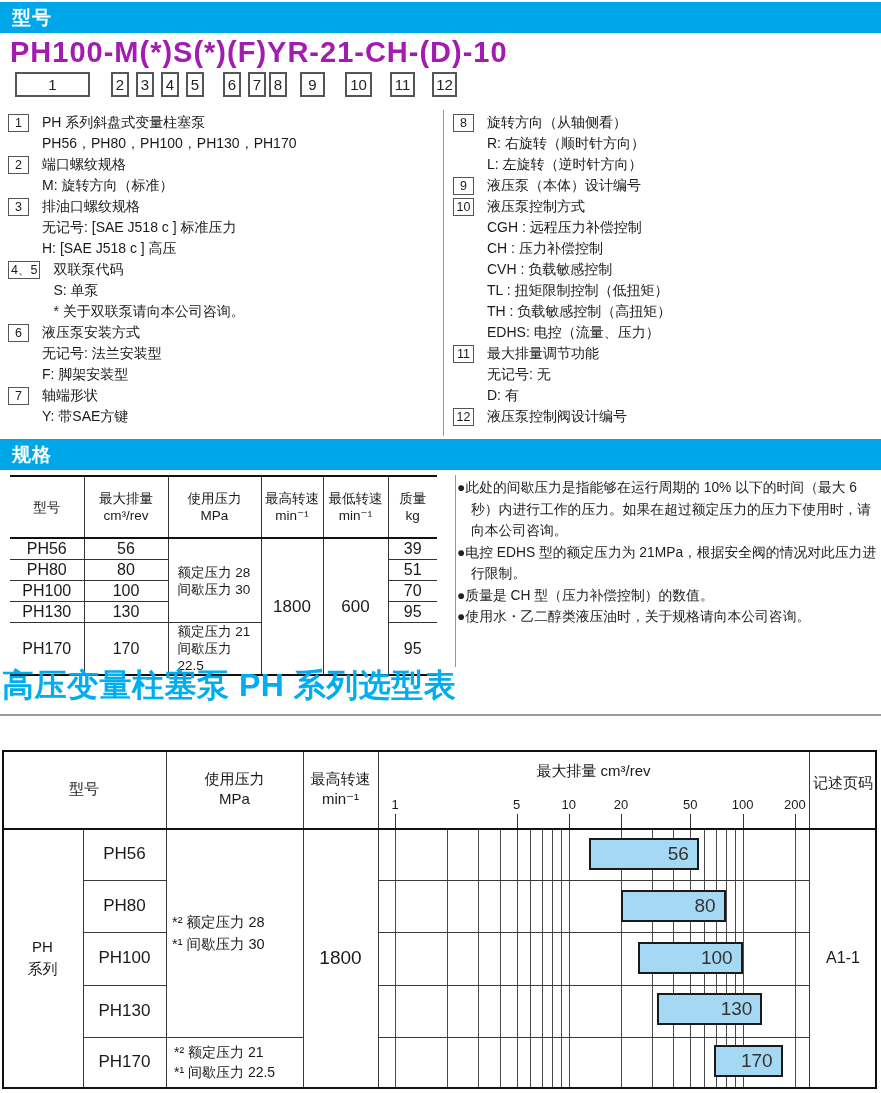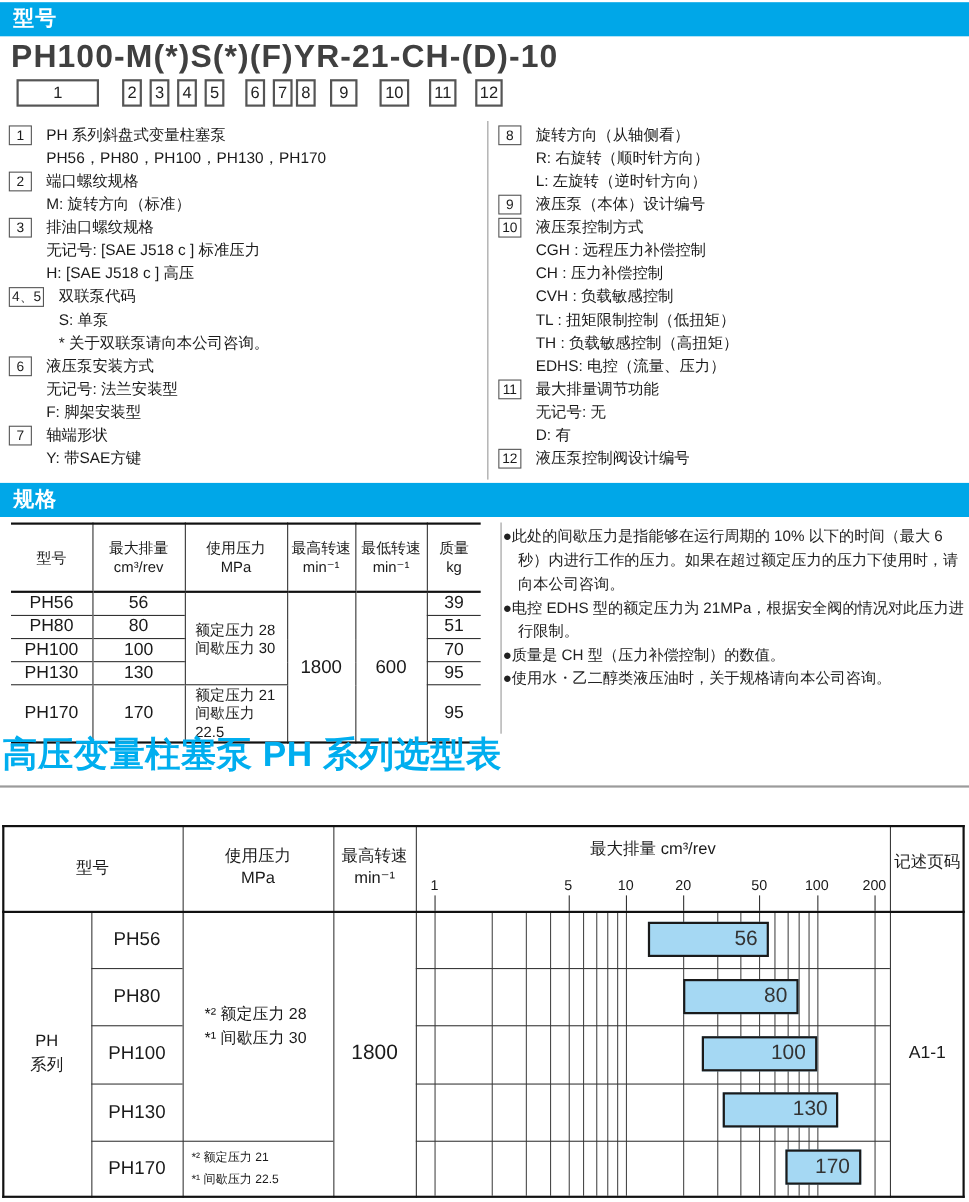--- a/index.html
+++ b/index.html
@@ -8,21 +8,21 @@
 
   
   .section-bar { position:absolute; left:0; width:881px; height:31px; background:#00A7E8;
                  color:#fff; font-size:19px; font-weight:bold; line-height:31px;
                  padding-left:12px; box-sizing:border-box; letter-spacing:1px; }
   #bar-model { top:2px; }
   #bar-spec  { top:439px; }
 
   
   .model-code { position:absolute; left:10px; top:36px; font-size:29px; font-weight:bold;
-                letter-spacing:1px; color:#404040; }
+                letter-spacing:1px; color:#a21caf; }
 
   
   .code-box-row { position:absolute; left:0; top:72px; width:881px; height:27px; }
   .code-box { position:absolute; top:0; height:25px; border:2px solid #555; box-sizing:border-box;
               display:flex; align-items:center; justify-content:center; font-size:15px; color:#222; }
 
   
   .legend { position:absolute; left:0; top:110px; width:881px; height:326px; display:flex; }
   .legend-col { box-sizing:border-box; padding:2px 0 0 8px; }
   .legend-col.left  { width:443px; }
@@ -67,22 +67,22 @@
   .cell { position:absolute; display:flex; align-items:center; justify-content:center;
           white-space:pre-line; text-align:center; box-sizing:border-box; }
   .c-h-model    { left:0;   top:0;  width:164px; height:78px; font-size:15px; }
   .c-h-pressure { left:164px; top:0; width:137px; height:78px; font-size:15px; line-height:20px; }
   .c-h-speed    { left:301px; top:0; width:75px;  height:78px; font-size:15px; line-height:20px; }
   .c-h-page     { left:807px; top:0; width:68px;  height:66px; font-size:15px; }
   .c-group      { left:0;   top:78px; width:81px; height:259px; font-size:15px; line-height:22px; }
   .c-model      { left:81px; width:83px; height:52px; font-size:17px; }
   .c-m0 { top:78px; }  .c-m1 { top:130px; } .c-m2 { top:182px; } .c-m3 { top:235px; } .c-m4 { top:287px; height:50px; }
   .c-pressure-top    { left:164px; top:78px;  width:137px; height:209px; font-size:14.5px; line-height:22px;
-                       justify-content:flex-start; text-align:left; padding-left:20px; }
-  .c-pressure-bottom { left:164px; top:287px; width:137px; height:50px; font-size:11px; line-height:20px;
+                       justify-content:flex-start; text-align:left; padding-left:6px; }
+  .c-pressure-bottom { left:164px; top:287px; width:137px; height:50px; font-size:14px; line-height:20px;
                        justify-content:flex-start; text-align:left; padding-left:8px; }
   .c-speed { left:301px; top:78px; width:75px; height:259px; font-size:19px; }
   .c-page  { left:807px; top:78px; width:68px; height:259px; font-size:16px; }
 
   
   .chart-layer { position:absolute; left:376px; top:0; width:431px; height:339px; }
   .chart-title { position:absolute; left:0; top:12px; width:100%; text-align:center; font-size:15px; }
   .gridline  { position:absolute; width:1px; top:80px; height:257px; background:#4a4a4a; }
   .tick-mark { position:absolute; width:1px; top:64px; height:14px; background:#333; }
   .tick-label{ position:absolute; top:47px; transform:translateX(-50%); font-size:13px; }

